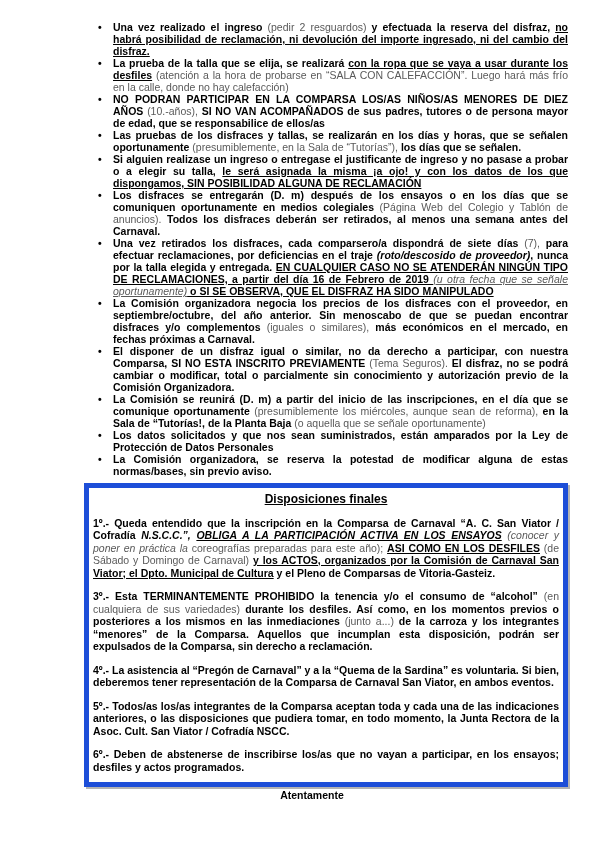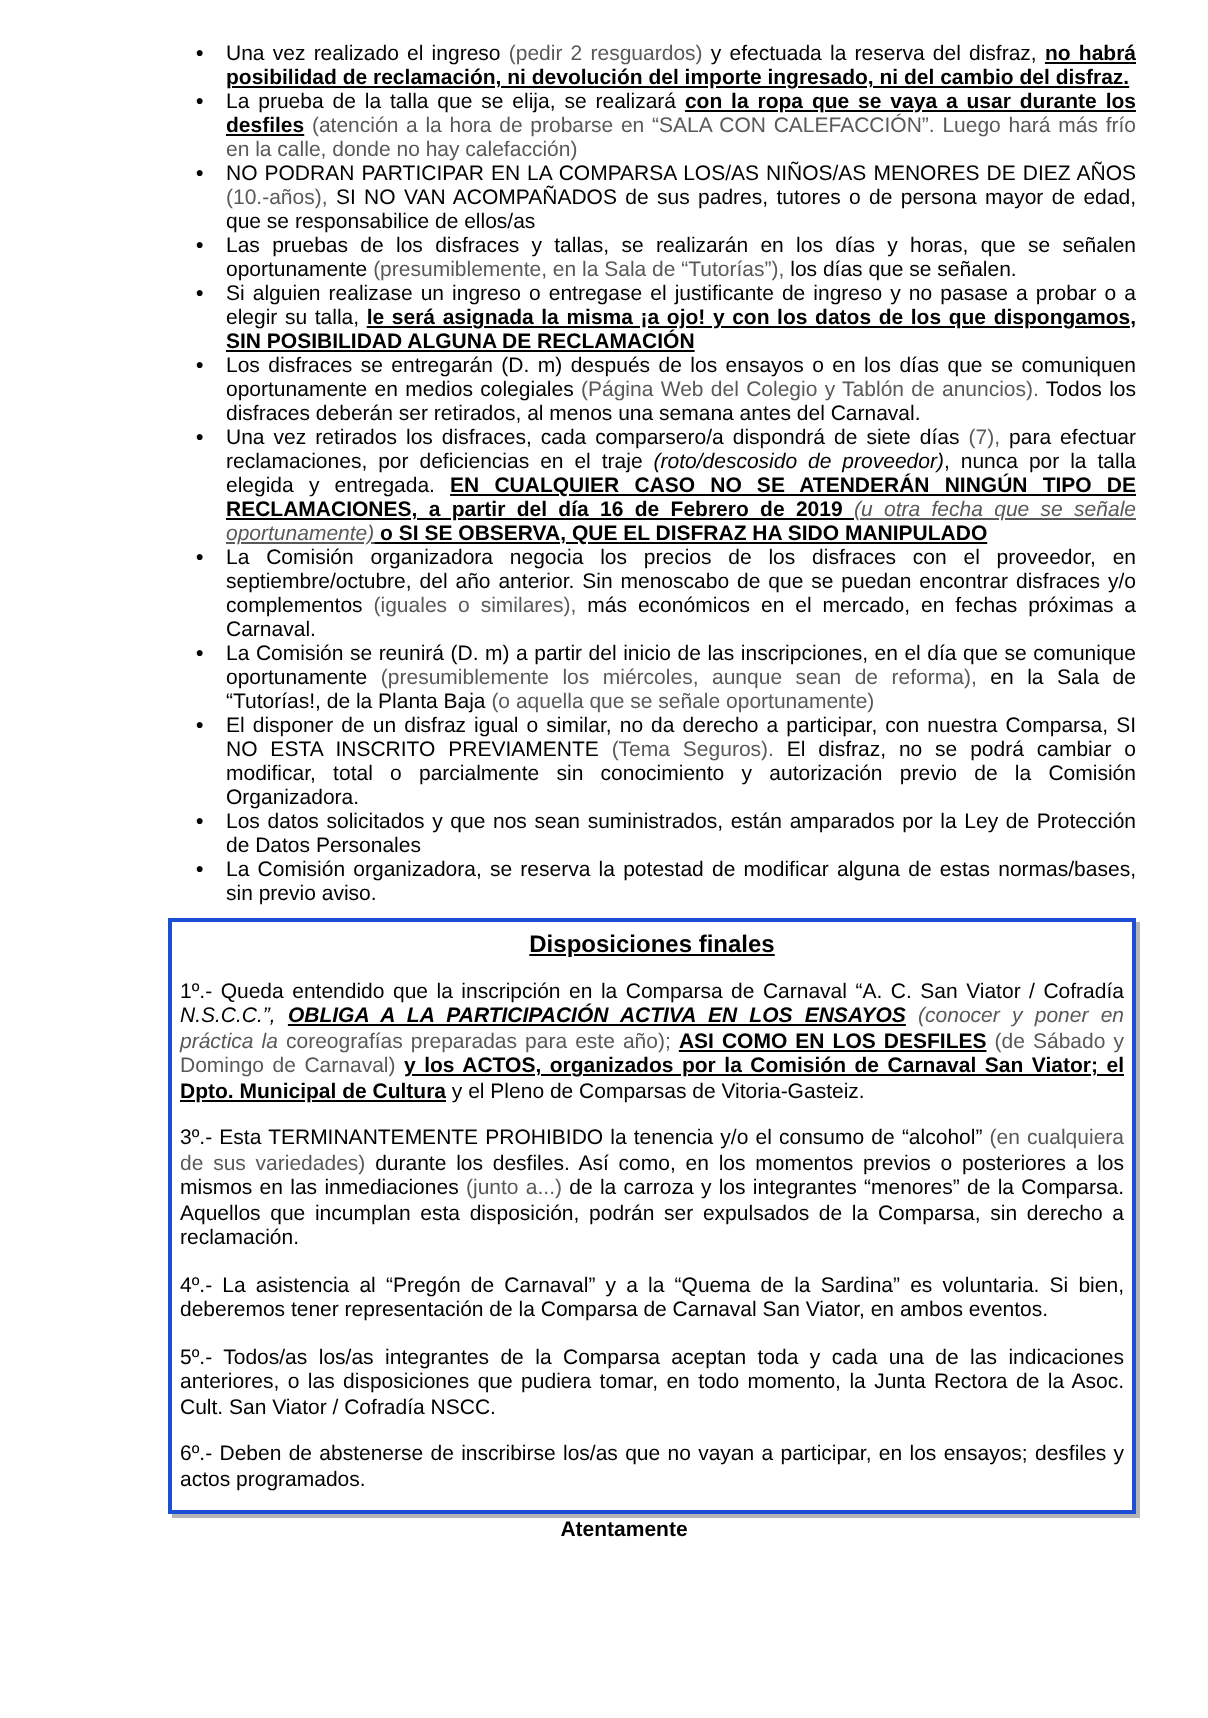--- a/index.html
+++ b/index.html
@@ -13,31 +13,31 @@
     position:absolute; left:84px; top:21px; width:484px;
     text-align:justify; line-height:12px;
   }
   ul.bullets { list-style:none; }
   .bullets li { position:relative; padding-left:29px; }
   .bullets li::before {
     content:"\2022"; position:absolute; left:14px; top:0;
     font-weight:bold; color:#000;
   }
   
-  .b   { font-weight:normal; }
+  .b   { font-weight:bold; }
   .bu  { font-weight:bold; text-decoration:underline; }
-  .bi  { font-weight:normal; font-style:italic; }
+  .bi  { font-weight:bold; font-style:italic; }
   .biu { font-weight:bold; font-style:italic; text-decoration:underline; }
   .g   { color:#595959; }
   .gi  { color:#595959; font-style:italic; }
   .giu { color:#595959; font-style:italic; text-decoration:underline; }
 
   .box {
     margin-top:6px;
-    border:2px solid #1d4ed8;
+    border:5px solid #1d4ed8;
     box-shadow:2px 2px 0 #b4b4b4;
     padding:5px 4px 9px 4px;
     line-height:12.5px;
   }
   .box-title {
     text-align:center; font-weight:bold; text-decoration:underline;
     font-size:12px; margin-bottom:1px;
   }
   .bp { margin-top:11px; }
 
@@ -53,22 +53,22 @@
 
   <ul class="bullets">
     <li><span><span class="b">Una vez realizado el ingreso  </span><span class="g">(pedir 2 resguardos) </span><span class="b">y efectuada la reserva del disfraz, </span><span class="bu">no habrá posibilidad de reclamación, ni devolución del importe ingresado, ni del cambio del disfraz.</span></span></li>
     <li><span><span class="b">La prueba de la talla que se elija, se realizará </span><span class="bu">con la ropa que se vaya a usar durante los desfiles</span><span class="g"> (atención a la hora de probarse en “SALA CON CALEFACCIÓN”. Luego hará más frío en la calle, donde no hay calefacción)</span></span></li>
     <li><span><span class="b">NO PODRAN PARTICIPAR EN LA COMPARSA LOS/AS NIÑOS/AS MENORES DE DIEZ AÑOS </span><span class="g">(10.-años), </span><span class="b">SI NO VAN ACOMPAÑADOS de sus padres, tutores o de persona mayor de edad, que se responsabilice de ellos/as</span></span></li>
     <li><span><span class="b">Las pruebas de los disfraces y tallas, se realizarán en los días y horas, que se señalen oportunamente </span><span class="g">(presumiblemente, en la Sala de “Tutorías”), </span><span class="b">los días que se señalen.</span></span></li>
     <li><span><span class="b">Si alguien realizase un ingreso o entregase el justificante de ingreso y no pasase  a probar o a elegir su talla, </span><span class="bu">le será asignada la misma ¡a ojo! y con los datos de los que dispongamos, SIN POSIBILIDAD ALGUNA DE RECLAMACIÓN</span></span></li>
     <li><span><span class="b">Los disfraces se entregarán (D. m) después de los ensayos o en los días que se comuniquen oportunamente en medios colegiales </span><span class="g">(Página Web del Colegio y Tablón de anuncios). </span><span class="b">Todos los disfraces deberán ser retirados, al menos una semana antes del Carnaval.</span></span></li>
     <li><span><span class="b">Una vez retirados los disfraces, cada comparsero/a dispondrá de siete días </span><span class="g">(7), </span><span class="b">para efectuar reclamaciones, por deficiencias en el traje </span><span class="bi">(roto/descosido de proveedor)</span><span class="b">, nunca por la talla elegida y entregada. </span><span class="bu">EN CUALQUIER CASO NO SE ATENDERÁN NINGÚN TIPO DE RECLAMACIONES, a partir del día 16 de Febrero de 2019 </span><span class="giu">(u otra fecha que se señale oportunamente)</span><span class="bu"> o SI SE OBSERVA, QUE EL DISFRAZ HA SIDO MANIPULADO</span></span></li>
     <li><span><span class="b">La Comisión organizadora negocia los precios de los disfraces con el proveedor, en septiembre/octubre, del año anterior. Sin menoscabo de que se puedan encontrar disfraces y/o complementos </span><span class="g">(iguales o similares), </span><span class="b">más económicos en el mercado, en fechas próximas a Carnaval.</span></span></li>
+    <li><span><span class="b">El disponer de un disfraz igual o similar, no da derecho a participar, con nuestra Comparsa, SI NO ESTA INSCRITO PREVIAMENTE </span><span class="g">(Tema Seguros). </span><span class="b">El disfraz, no se podrá cambiar o modificar, total o parcialmente sin conocimiento y autorización previo de la Comisión Organizadora.</span></span></li>
     <li><span><span class="b">La Comisión se reunirá (D. m) a partir del inicio de las inscripciones, en el día que se comunique oportunamente </span><span class="g">(presumiblemente los miércoles, aunque sean de reforma), </span><span class="b">en la Sala de “Tutorías!, de la Planta Baja </span><span class="g">(o aquella que se señale oportunamente)</span></span></li>
-    <li><span><span class="b">El disponer de un disfraz igual o similar, no da derecho a participar, con nuestra Comparsa, SI NO ESTA INSCRITO PREVIAMENTE </span><span class="g">(Tema Seguros). </span><span class="b">El disfraz, no se podrá cambiar o modificar, total o parcialmente sin conocimiento y autorización previo de la Comisión Organizadora.</span></span></li>
     <li><span><span class="b">Los datos solicitados y que nos sean suministrados, están amparados por la Ley de Protección de Datos Personales</span></span></li>
     <li><span><span class="b">La Comisión organizadora, se reserva la potestad de modificar  alguna de estas normas/bases, sin previo aviso.</span></span></li>
   </ul>
 
   <div class="box">
     <div class="box-title">Disposiciones finales</div>
     <p class="bp"><span class="b">1º.- Queda entendido que la inscripción en la Comparsa de Carnaval “A. C. San Viator / Cofradía </span><span class="bi">N.S.C.C.”, </span><span class="biu">OBLIGA A LA PARTICIPACIÓN ACTIVA EN LOS ENSAYOS</span><span class="gi"> (conocer y poner en práctica la </span><span class="g">coreografías preparadas para este año); </span><span class="bu">ASI COMO EN LOS DESFILES</span><span class="g"> (de Sábado y Domingo de Carnaval) </span><span class="bu">y los ACTOS, organizados por la Comisión de Carnaval San Viator;  el Dpto. Municipal de Cultura</span><span class="b"> y el Pleno de Comparsas de Vitoria-Gasteiz.</span></p>
     <p class="bp"><span class="b">3º.- Esta TERMINANTEMENTE PROHIBIDO la tenencia y/o el consumo de “alcohol” </span><span class="g">(en cualquiera de sus variedades) </span><span class="b">durante los desfiles. Así como, en los momentos previos o posteriores a los mismos en las inmediaciones </span><span class="g">(junto a...) </span><span class="b">de la carroza y los integrantes “menores” de la Comparsa. Aquellos que incumplan esta disposición, podrán ser expulsados de la Comparsa, sin derecho a reclamación.</span></p>
     <p class="bp"><span class="b">4º.- La asistencia al “Pregón de Carnaval” y a la “Quema de la Sardina” es voluntaria.  Si bien, deberemos tener representación de la Comparsa de Carnaval San Viator, en ambos eventos.</span></p>
     <p class="bp"><span class="b">5º.- Todos/as los/as integrantes de la Comparsa aceptan toda y cada una de las indicaciones anteriores, o las disposiciones que pudiera tomar, en todo momento, la Junta Rectora de la Asoc. Cult. San Viator / Cofradía NSCC.</span></p>

